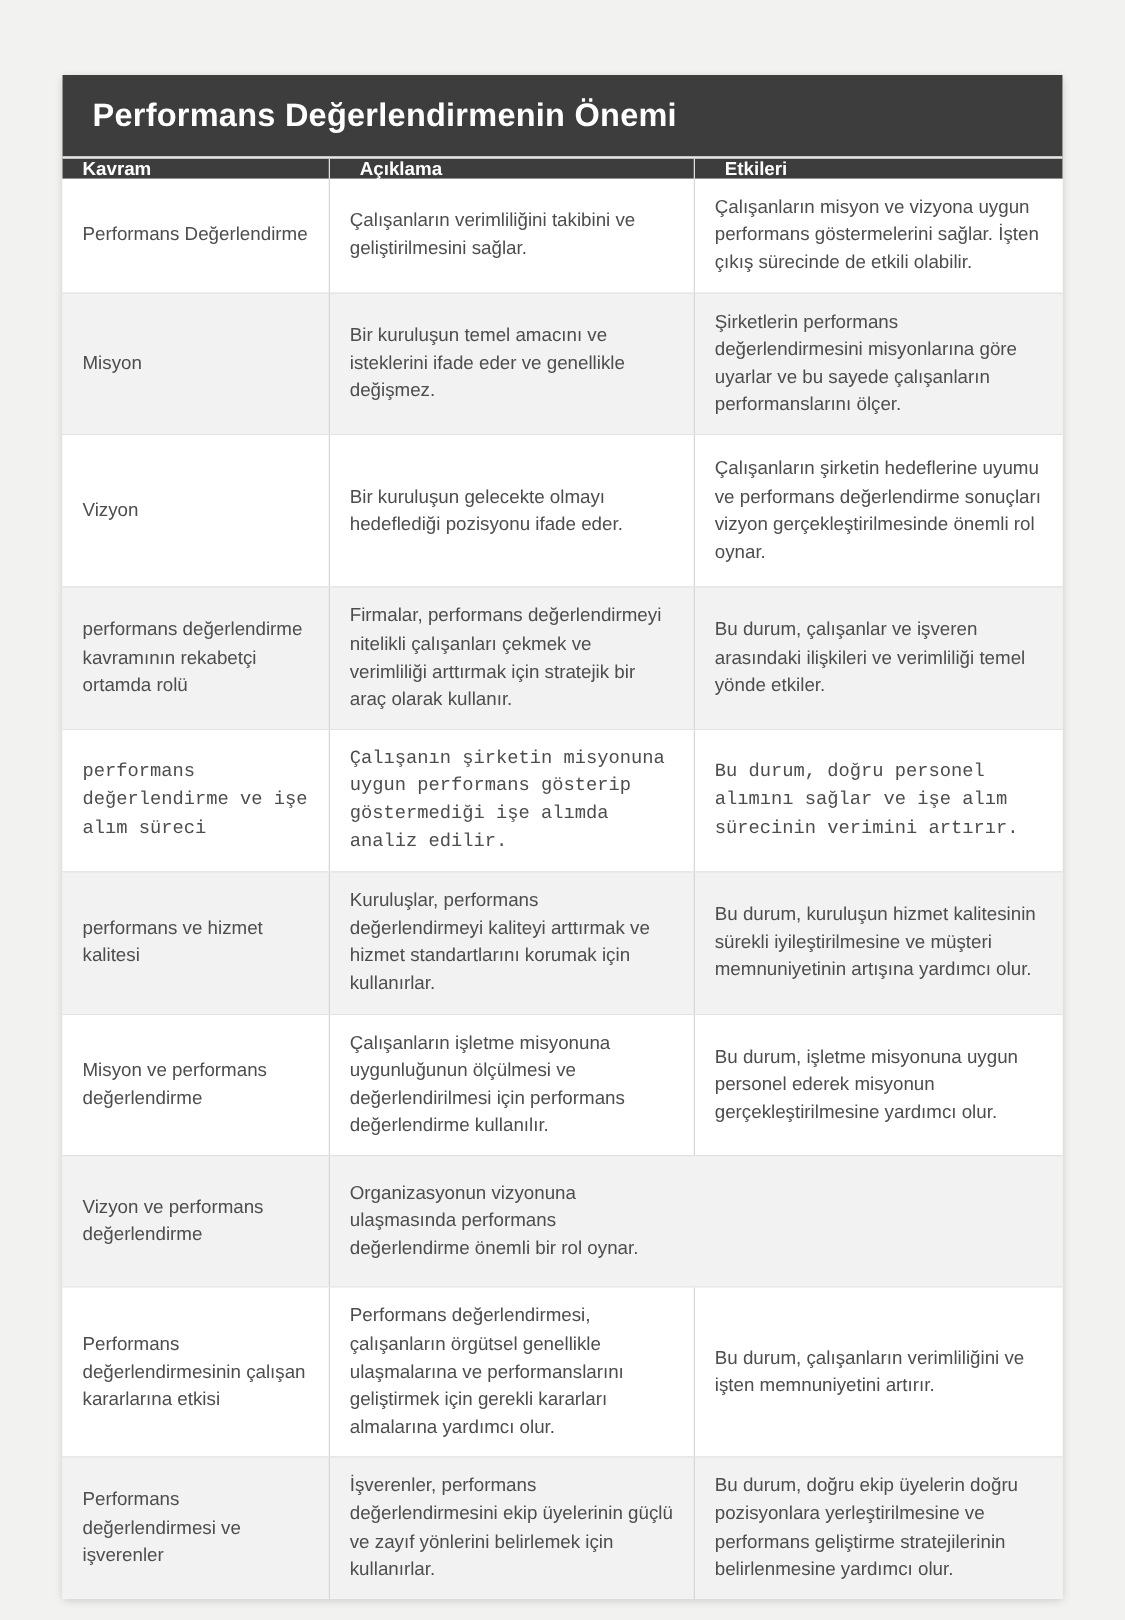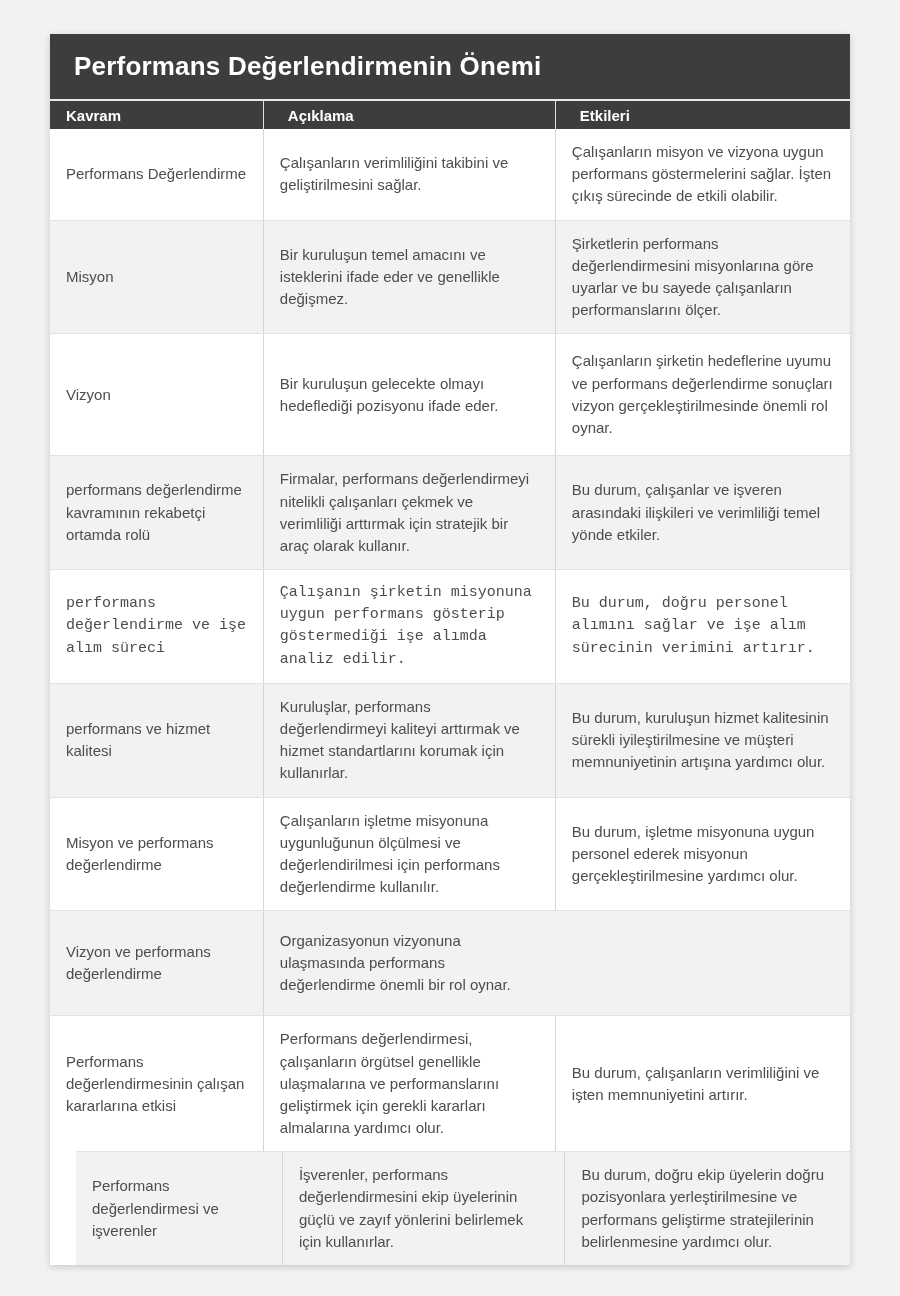--- a/index.html
+++ b/index.html
@@ -8,40 +8,40 @@
     font-family: "Liberation Sans", "DejaVu Sans", sans-serif;
   }
   body {
     height: 1296px;
     background: #f2f2f0;
   }
   .card {
     width: 800px;
     margin: 0 auto;
     position: relative;
-    top: 34px;
+    top: 60px;
     background: #ffffff;
     box-shadow: 0 2px 7px rgba(0,0,0,0.18);
   }
   .title-bar {
     background: #3d3d3d;
     color: #ffffff;
     font-size: 26px;
     font-weight: bold;
     padding: 16px 24px;
     height: 65px;
     display: flex;
     align-items: center;
     letter-spacing: 0.2px;
   }
   .header-row {
     display: flex;
     background: #3d3d3d;
     border-top: 2px solid #e8e8e8;
-    height: 30px;
+    height: 18px;
   }
   .header-cell {
     color: #ffffff;
     font-weight: bold;
     font-size: 15px;
     display: flex;
     align-items: center;
     padding: 0 16px;
   }
   .header-cell + .header-cell { border-left: 1px solid #e0e0e0; padding-left: 24px; }
@@ -66,21 +66,21 @@
   
   .r0 { min-height: 90px; }
   .r1 { min-height: 105px; }
   .r2 { min-height: 122px; }
   .r3 { min-height: 111px; justify-content: space-between; }
   .r4 { min-height: 87px; font-family: Liberation Mono, monospace; }
   .r5 { min-height: 103px; }
   .r6 { min-height: 104px; }
   .r7 { min-height: 105px; }
   .r8 { min-height: 121px; }
-  .r9 { min-height: 109px; margin-left: 26px; }
+  .r9 { min-height: 109px; }
 </style>
 </head>
 <body>
 
 <div class="card">
   <div class="title-bar">Performans Değerlendirmenin Önemi</div>
 
   <div class="header-row">
     <div class="header-cell col-1">Kavram</div>
     <div class="header-cell col-2">Açıklama</div>

